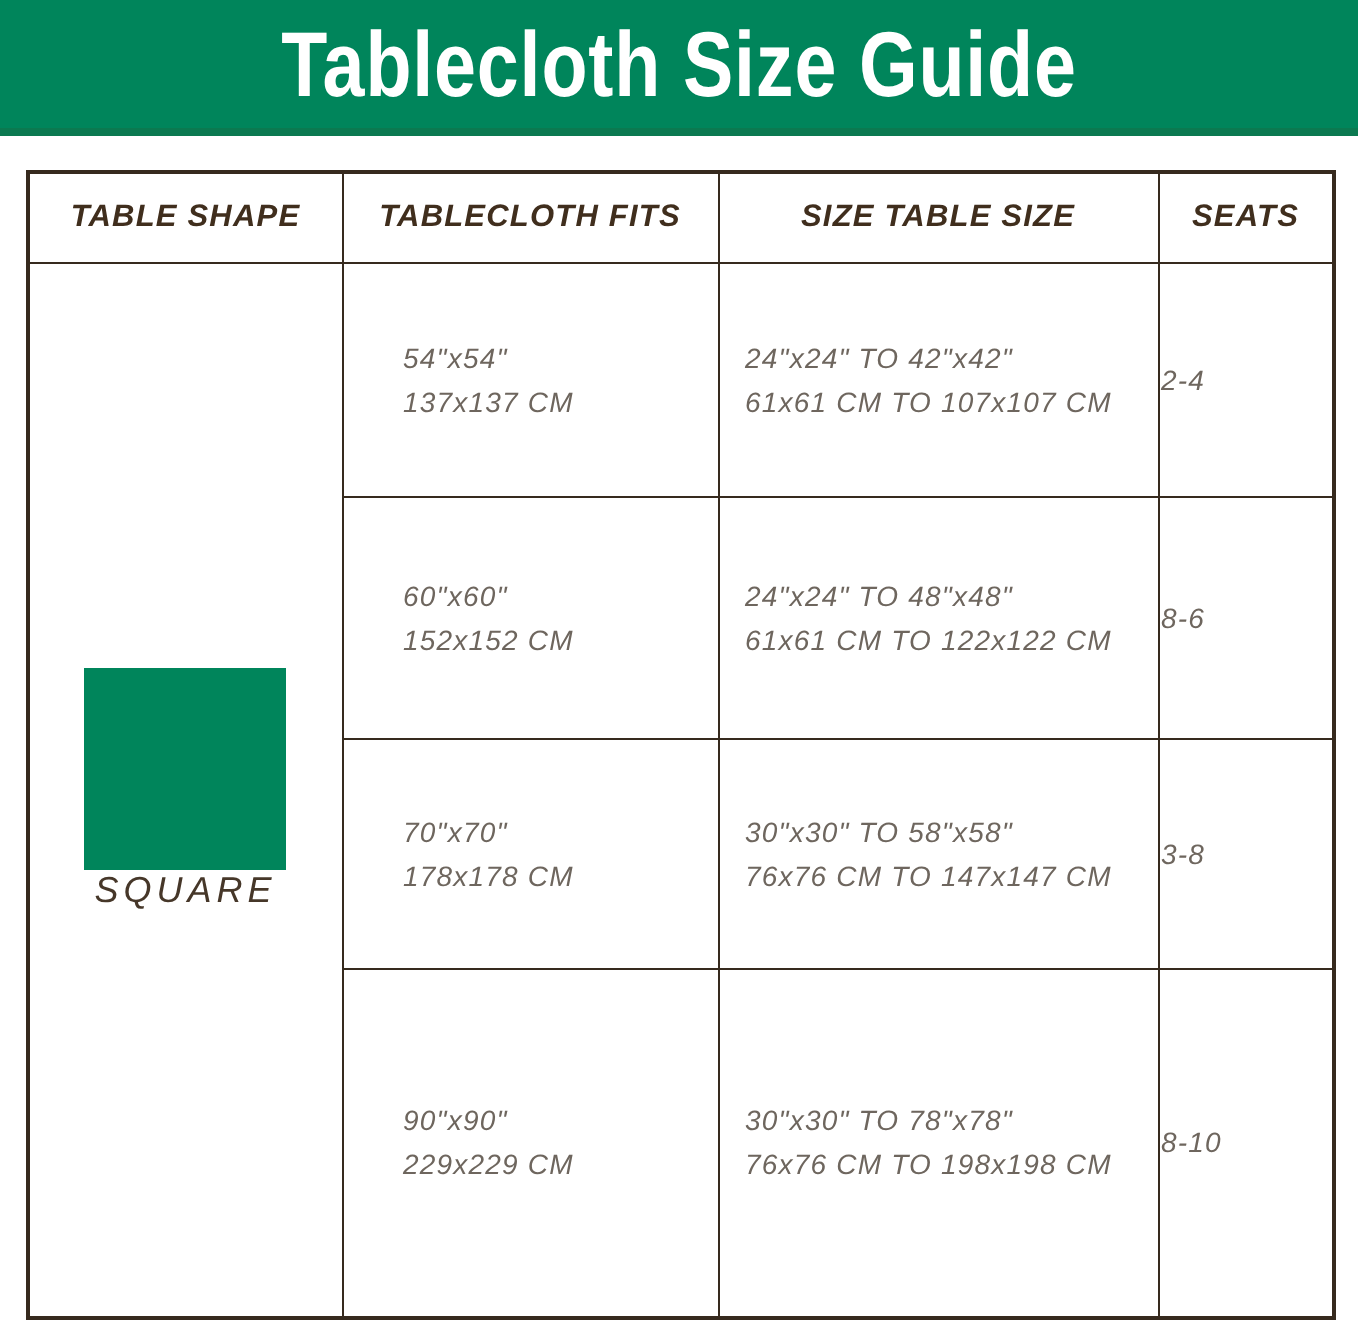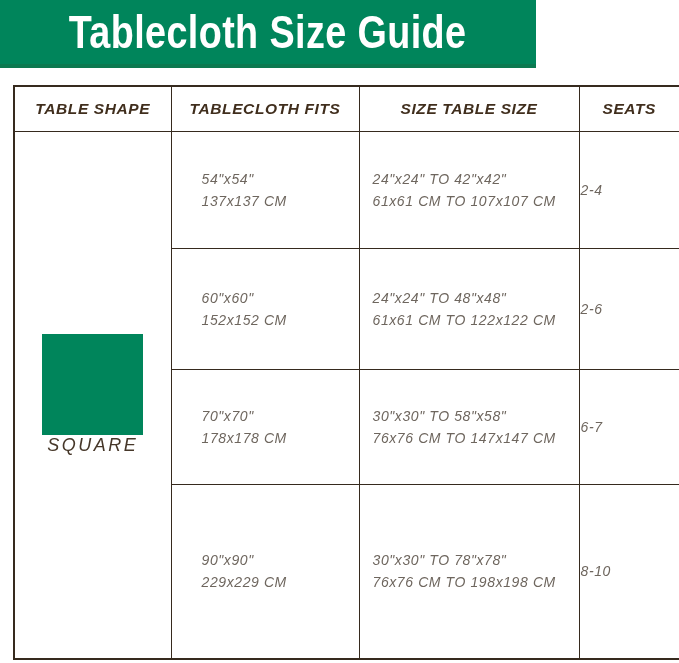--- a/index.html
+++ b/index.html
@@ -5,21 +5,21 @@
   html, body {
     margin: 0;
     padding: 0;
     width: 679px;
     height: 663px;
     background: #ffffff;
     font-family: "Liberation Sans", sans-serif;
     overflow: hidden;
   }
   .banner {
-    width: 536px;
+    width: 679px;
     height: 68px;
     background: #00855B;
     border-bottom: 4px solid #0b7950;
     box-sizing: border-box;
     display: flex;
     align-items: center;
     justify-content: center;
   }
   .banner h1 {
     margin: 0;
@@ -40,21 +40,21 @@
     font-style: italic;
   }
   table.size-guide th, table.size-guide td {
     border: 1.5px solid #362a1e;
     box-sizing: border-box;
     vertical-align: middle;
   }
   th.col-shape { width: 157px; }
   th.col-size  { width: 188px; }
   th.col-fits  { width: 220px; }
-  th.col-seats { width: 101px; }
+  th.col-seats { width: 88px; }
   tr.head-row { height: 45px; }
   tr.row-1 { height: 117px; }
   tr.row-2 { height: 121px; }
   tr.row-3 { height: 115px; }
   tr.row-4 { height: 175px; }
   th {
     color: #402e1d;
     font-size: 15.5px;
     font-weight: 700;
     letter-spacing: 0.6px;
@@ -129,32 +129,32 @@
     </tr>
     <tr class="row-2">
       <td class="cell-size">
         <div>60"x60"</div>
         <div>152x152 CM</div>
       </td>
       <td class="cell-fits">
         <div>24"x24" TO 48"x48"</div>
         <div>61x61 CM TO 122x122 CM</div>
       </td>
-      <td class="cell-seats">2-6</td>
+      <td class="cell-seats">8-6</td>
     </tr>
     <tr class="row-3">
       <td class="cell-size">
         <div>70"x70"</div>
         <div>178x178 CM</div>
       </td>
       <td class="cell-fits">
         <div>30"x30" TO 58"x58"</div>
         <div>76x76 CM TO 147x147 CM</div>
       </td>
-      <td class="cell-seats">6-7</td>
+      <td class="cell-seats">3-8</td>
     </tr>
     <tr class="row-4">
       <td class="cell-size">
         <div>90"x90"</div>
         <div>229x229 CM</div>
       </td>
       <td class="cell-fits">
         <div>30"x30" TO 78"x78"</div>
         <div>76x76 CM TO 198x198 CM</div>
       </td>

